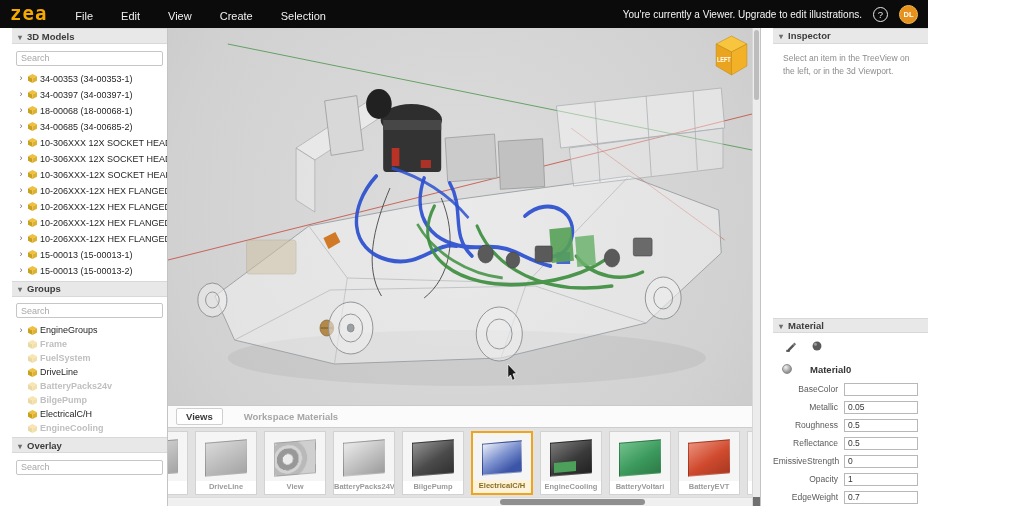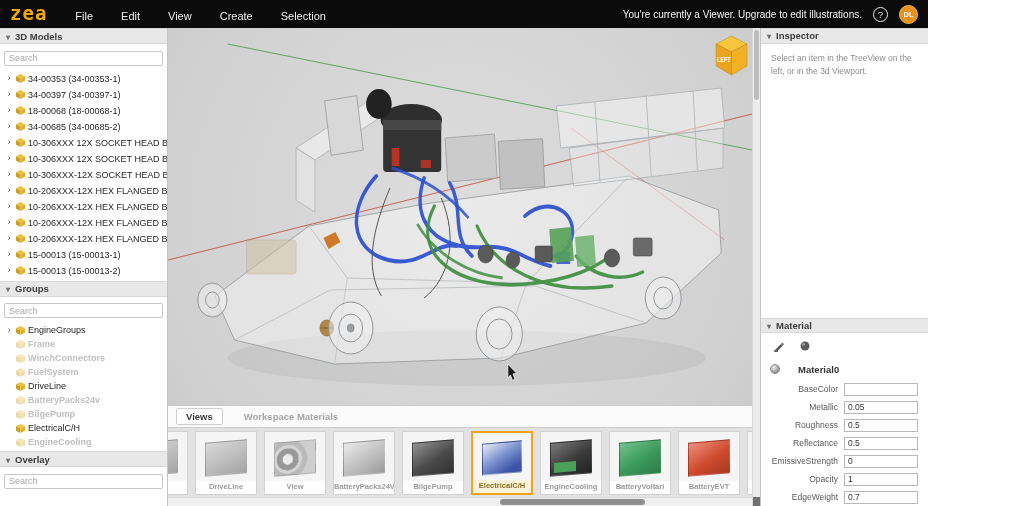--- a/index.html
+++ b/index.html
@@ -14,21 +14,21 @@
   .menu-item { font-size:11px; padding:16px 14px; height:28px; display:flex; align-items:center; cursor:pointer; color:#f0f0f0; }
   .top-right { margin-left:auto; display:flex; align-items:center; gap:11px; padding-right:10px; }
   .notice { font-size:10px; color:#f4f4f4; }
   .help { width:15px; height:15px; border-radius:50%; border:1px solid #e6e6e6; color:#e6e6e6; font-size:9.5px; display:flex; align-items:center; justify-content:center; cursor:pointer; }
   .avatar { width:19px; height:19px; border-radius:50%; background:#e8921e; color:#fff; font-size:7.5px; font-weight:bold; display:flex; align-items:center; justify-content:center; cursor:pointer; border:1px solid #f3b94e; }
 
   
   .bodyrow { display:flex; flex:1; min-height:0; }
 
   
-  aside { background:#fff; overflow:hidden; }
+  aside { background:#fff; overflow:hidden;padding-left:12px; }
   .left { width:168px; flex:0 0 168px; border-right:1px solid #c4c4c4; }
   .right { width:168px; flex:0 0 168px; border-left:1px solid #c4c4c4; display:flex; flex-direction:column; }
   .sec-hdr { height:16px; background:#e8e8e8; border-bottom:1px solid #d8d8d8; border-top:1px solid #d8d8d8; display:flex; align-items:center; padding:0 6px; gap:5px; font-size:9.5px; font-weight:bold; color:#3c3c3c; cursor:pointer; }
   .caret::before { content:"▾"; color:#6e6e6e; font-size:8px; }
   .search-wrap { padding:3px 4px; }
   input.search { width:100%; height:15px; border:1px solid #c6c6c6; border-radius:2px; font-size:9px; padding:0 4px; color:#444; font-family:inherit; outline:none; background:#fff; }
   input.search::placeholder { color:#a8a8a8; }
 
   
   .tree { padding:2px 0; }
@@ -319,31 +319,20 @@
             <span class="cube-icon">
               <svg width="9" height="9" viewBox="0 0 10 10">
                 <polygon points="5,0 10,2.5 5,5 0,2.5" fill="#f0c040"></polygon>
                 <polygon points="0,2.5 5,5 5,10 0,7.5" fill="#c9a11e"></polygon>
                 <polygon points="10,2.5 5,5 5,10 10,7.5" fill="#e0b12e"></polygon>
               </svg>
             </span>
             <span class="t-label">Frame</span>
           </div>
 
-          <div class="g-row muted">
-            <span class="chev"></span>
-            <span class="cube-icon">
-              <svg width="9" height="9" viewBox="0 0 10 10">
-                <polygon points="5,0 10,2.5 5,5 0,2.5" fill="#f0c040"></polygon>
-                <polygon points="0,2.5 5,5 5,10 0,7.5" fill="#c9a11e"></polygon>
-                <polygon points="10,2.5 5,5 5,10 10,7.5" fill="#e0b12e"></polygon>
-              </svg>
-            </span>
-            <span class="t-label">WinchConnectors</span>
-          </div>
 
           <div class="g-row muted">
             <span class="chev"></span>
             <span class="cube-icon">
               <svg width="9" height="9" viewBox="0 0 10 10">
                 <polygon points="5,0 10,2.5 5,5 0,2.5" fill="#f0c040"></polygon>
                 <polygon points="0,2.5 5,5 5,10 0,7.5" fill="#c9a11e"></polygon>
                 <polygon points="10,2.5 5,5 5,10 10,7.5" fill="#e0b12e"></polygon>
               </svg>
             </span>

